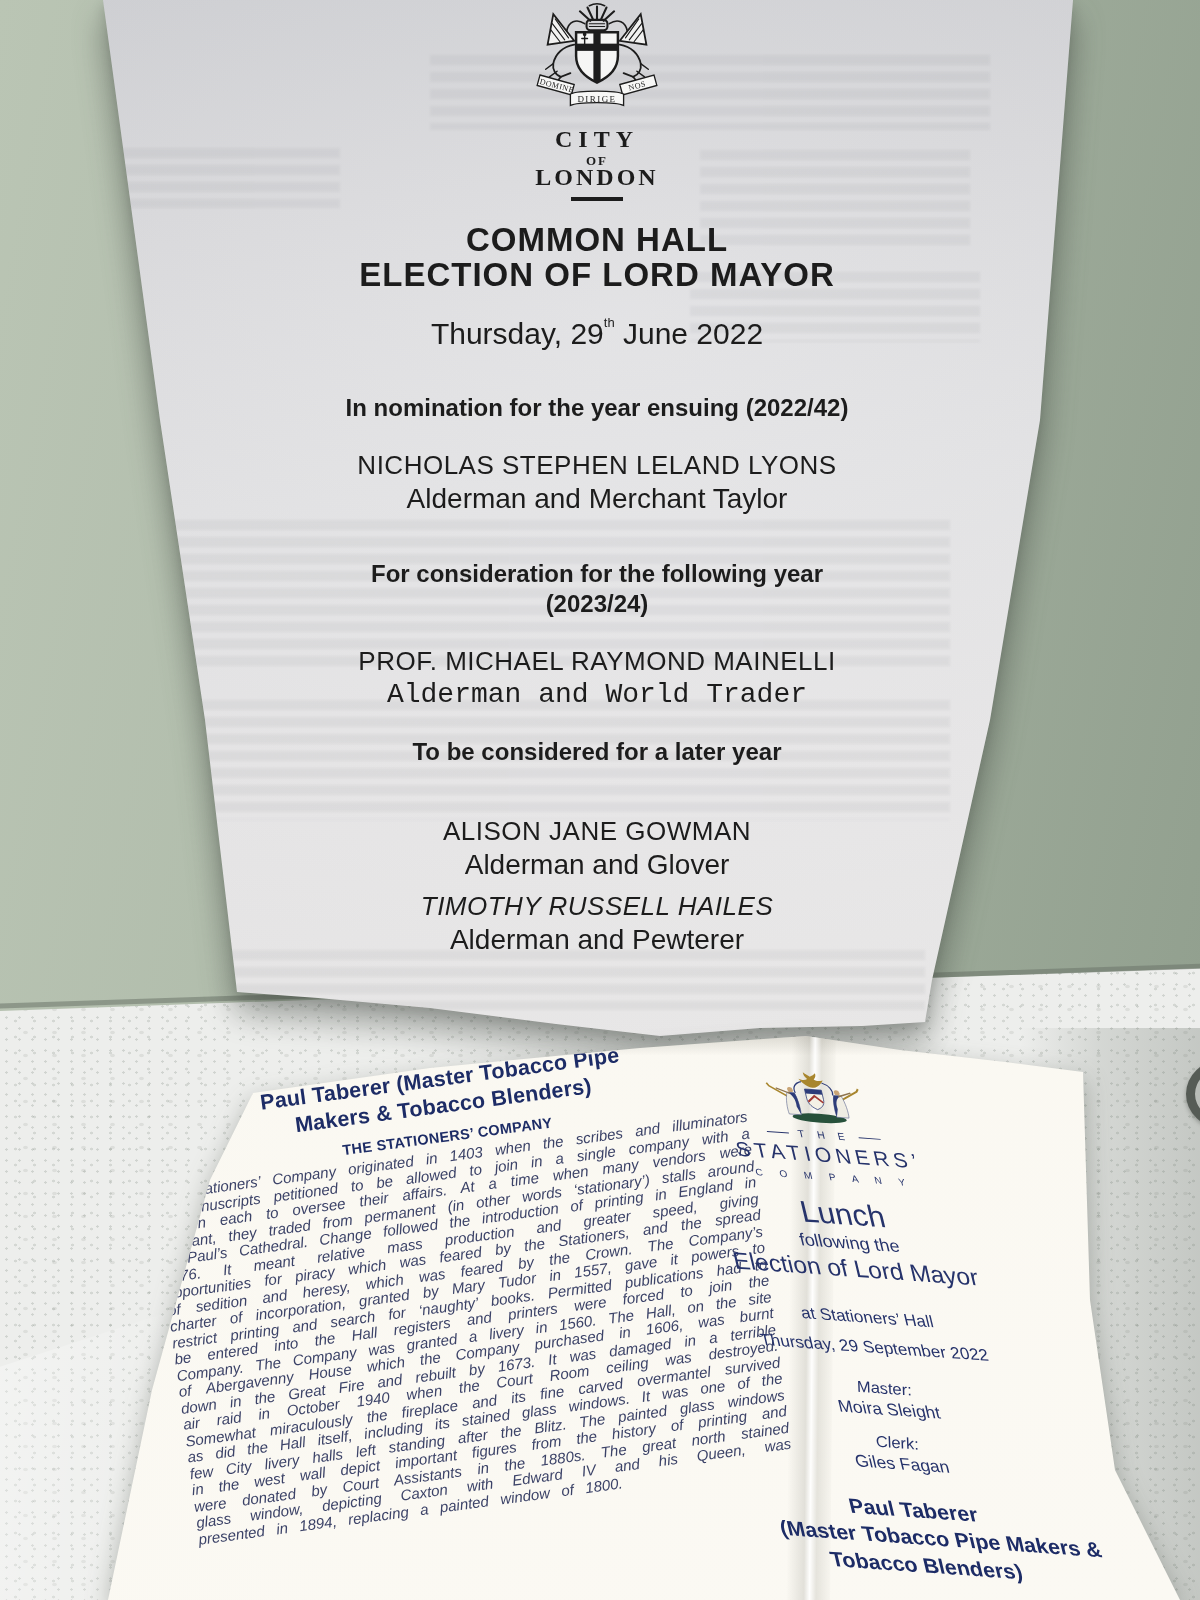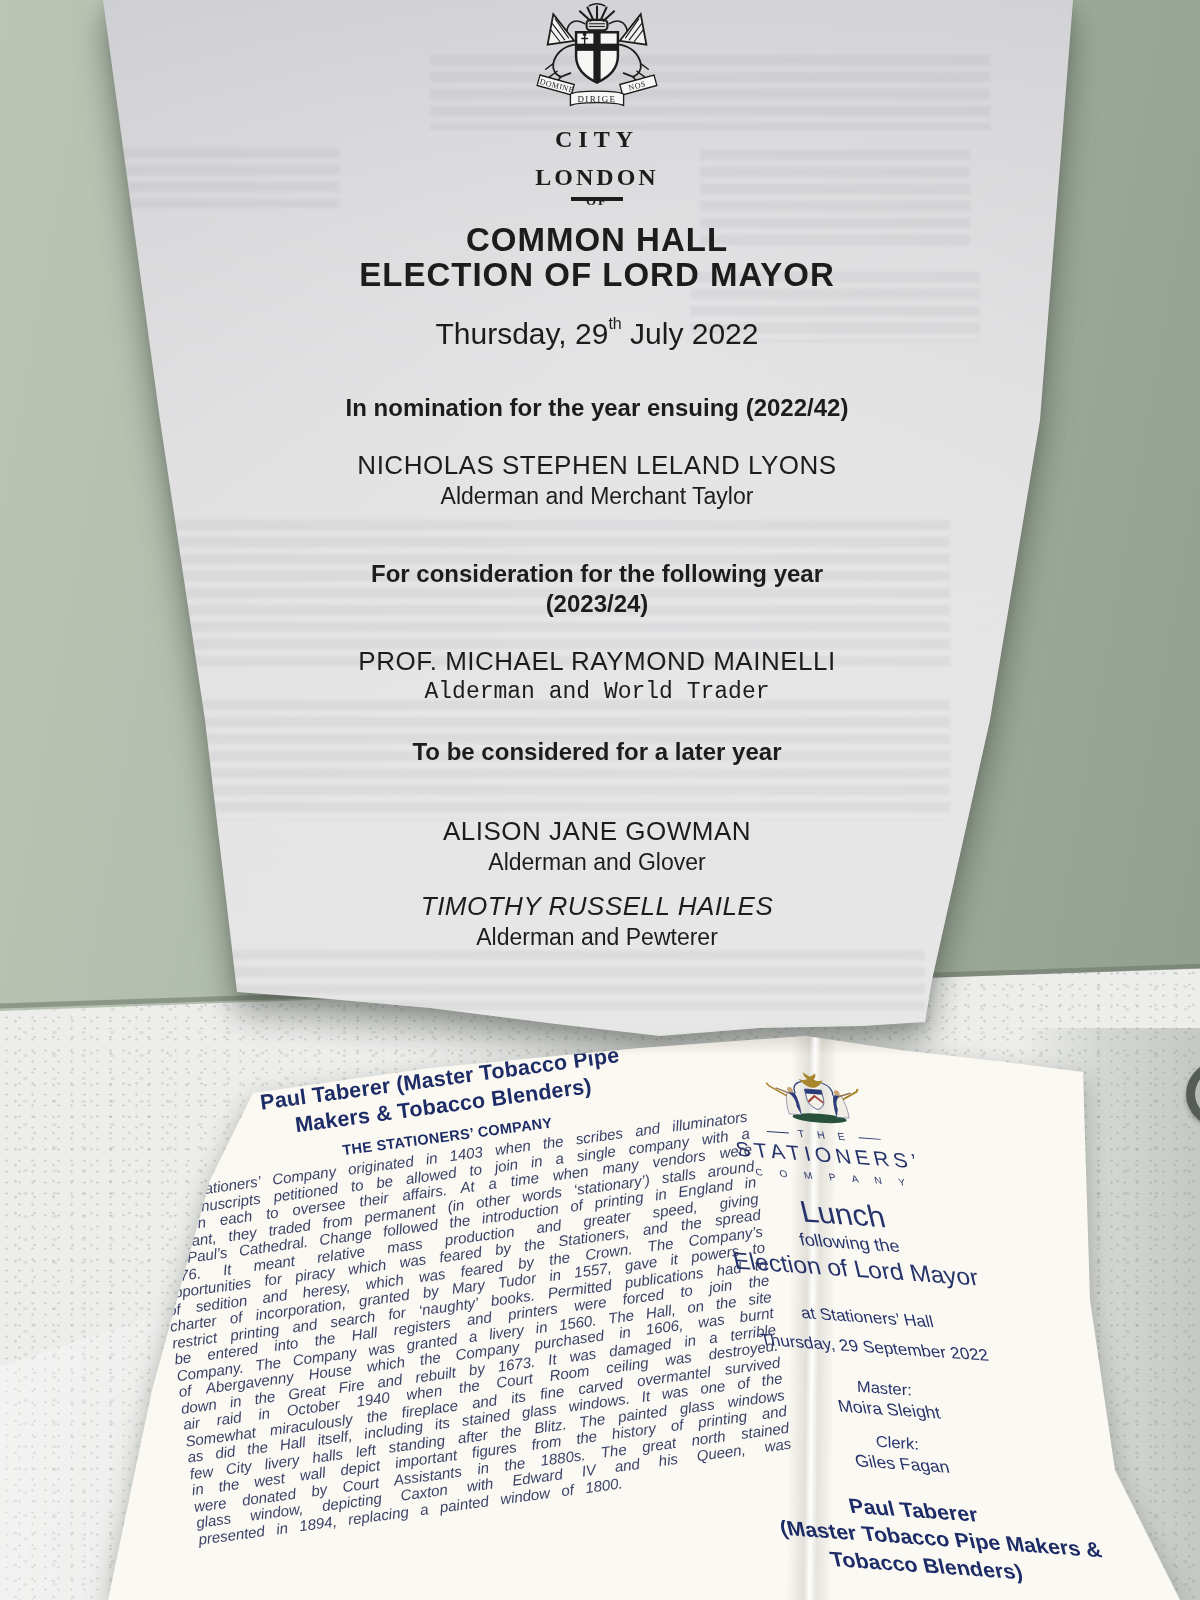--- a/index.html
+++ b/index.html
@@ -38,31 +38,31 @@
     background:linear-gradient(175deg,#cfd0d4 0%,#d8d8db 20%,#e2e2e4 46%,#ebeaeb 72%,#f2f1f1 100%);}
   .sheet-sheen{left:0;top:0;width:1200px;height:1042px;
     background:radial-gradient(120% 85% at 52% 30%,rgba(255,255,255,.18),rgba(0,0,0,.05));}
   .ghost{position:absolute;
     background:repeating-linear-gradient(180deg,rgba(96,100,110,.13) 0 10px,rgba(96,100,110,0) 10px 17px);
     filter:blur(1.7px);opacity:.55;}
   .sheet-content{left:117px;top:0;width:960px;text-align:center;color:#1c1c1c;}
   .sheet-content>div{position:absolute;left:0;right:0;}
   .crest-slot{top:2px;}
   .org1{top:126px;font-family:"Liberation Serif",serif;font-size:24px;font-weight:600;letter-spacing:6px;}
-  .org2{top:153px;font-family:"Liberation Serif",serif;font-size:13px;font-weight:600;letter-spacing:2px;margin-top:40px;}
+  .org2{top:153px;font-family:"Liberation Serif",serif;font-size:13px;font-weight:600;letter-spacing:2px;}
   .org3{top:164px;font-family:"Liberation Serif",serif;font-size:24px;font-weight:600;letter-spacing:3px;text-align:center;}
   .org-rule{top:197px;width:52px;height:3.5px;background:#1c1c1c;margin:0 auto;left:0;right:0;}
   .t1{top:221px;font-size:33px;font-weight:700;letter-spacing:1px;}
   .t2{top:256px;font-size:33px;font-weight:700;letter-spacing:1px;}
   .dateline{top:317px;font-size:30px;}
-  .dateline sup{font-size:16px;vertical-align:top;position:relative;top:-2px;}
+  .dateline sup{font-size:13px;vertical-align:top;position:relative;top:-2px;}
   .sech{font-size:24px;font-weight:700;}
   .s1h{top:394px;} .s2h1{top:560px;} .s2h2{top:590px;} .s3h{top:738px;}
   .ename{font-size:26px;letter-spacing:.5px;}
-  .erole{font-size:23px;}
+  .erole{font-size:28px;}
   .n1{top:450px;} .r1{top:483px;}
   .n2{top:646px;} .r2{top:679px;font-family:Liberation Mono, monospace;}
   .n3{top:816px;} .r3{top:849px;}
   .n4{top:891px;font-style:italic;} .r4{top:924px;}
   
   .card-wrap{left:0;top:0;width:1200px;height:1600px;
     filter:drop-shadow(0 9px 12px rgba(66,72,62,.40));}
   .card{left:0;top:0;width:1200px;height:1600px;
     clip-path:polygon(253px 1093px,430px 1068px,640px 1048px,806px 1036px,900px 1050px,
       1005px 1062px,1083px 1072px,1090px 1300px,1115px 1470px,1180px 1600px,
@@ -174,21 +174,21 @@
         </svg>
       </div>
       <div class="org1">CITY</div>
       <div class="org2">OF</div>
       <div class="org3">LONDON</div>
       <div class="org-rule"></div>
 
       <div class="t1">COMMON HALL</div>
       <div class="t2">ELECTION OF LORD MAYOR</div>
 
-      <div class="dateline"><span>Thursday, 29</span><sup>th</sup><span> July 2022</span></div>
+      <div class="dateline"><span>Thursday, 29</span><sup>th</sup><span> June 2022</span></div>
 
       <div class="sech s1h">In nomination for the year ensuing (2022/42)</div>
       <div class="ename n1">NICHOLAS STEPHEN LELAND LYONS</div>
       <div class="erole r1">Alderman and Merchant Taylor</div>
 
       <div class="sech s2h1">For consideration for the following year</div>
       <div class="sech s2h2">(2023/24)</div>
       <div class="ename n2">PROF. MICHAEL RAYMOND MAINELLI</div>
       <div class="erole r2">Alderman and World Trader</div>
 

